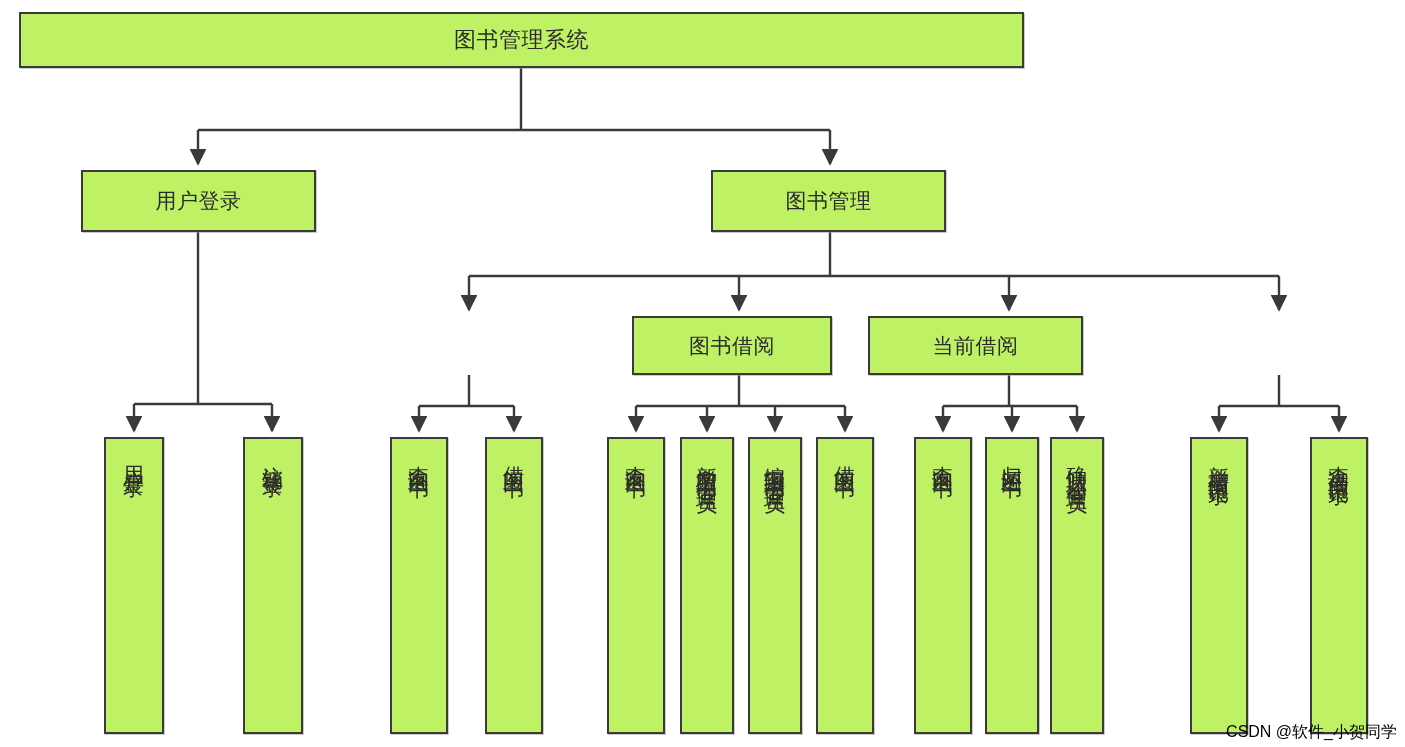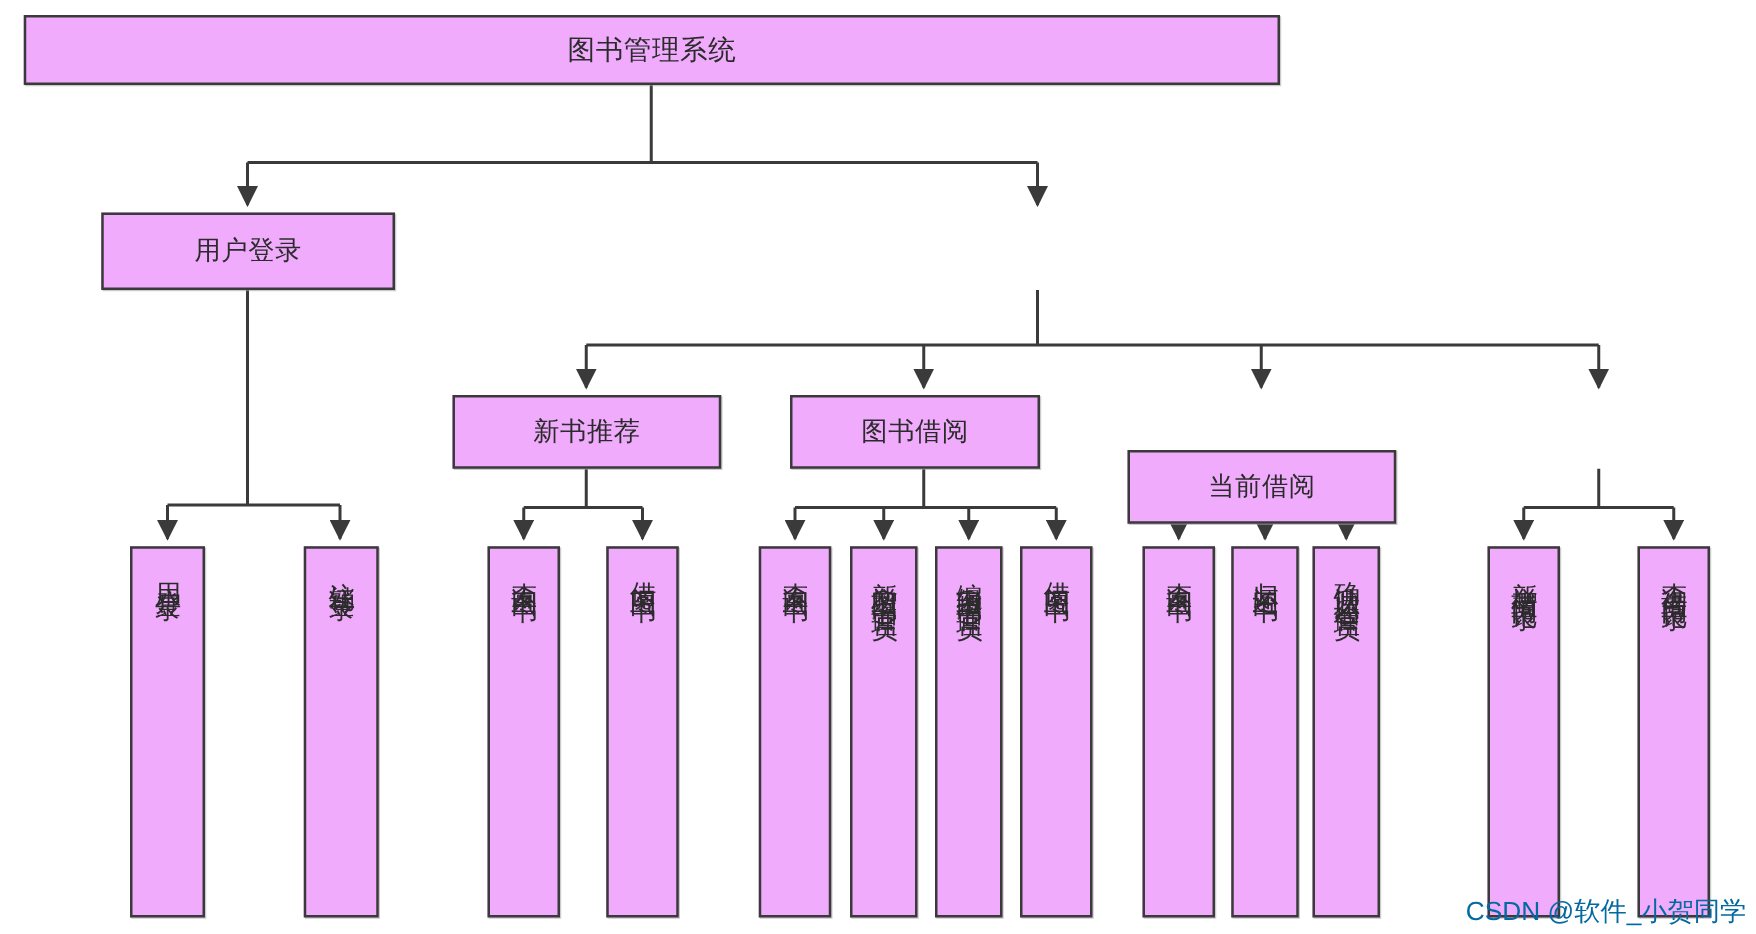--- a/index.html
+++ b/index.html
@@ -26,21 +26,21 @@
     left: 0;
     top: 0;
     width: 1405px;
     height: 747px;
     display: block;
   }
   
   .node-box {
     position: absolute;
     box-sizing: border-box;
-    background: #f0abfc;
+    background: #bef264;
     border: 2px solid #3a3a3a;
     display: flex;
     align-items: center;
     justify-content: center;
     box-shadow: 1px 1px 0 rgba(160,160,160,0.55);
   }
   .node-label {
     font-size: 21px;
     color: #2b2b2b;
     line-height: 1.12;
@@ -59,22 +59,22 @@
     letter-spacing: 4px;
     font-size: 21px;
     line-height: 1;
     max-height: 100%;
   }
   .node-box.root .node-label { font-size: 22px; }
   .watermark {
     position: absolute;
     right: 8px;
     bottom: 4px;
-    font-size: 21px;
-    color: #0369a1;
+    font-size: 16px;
+    color: #000000;
     font-family: "Liberation Sans", "DejaVu Sans", sans-serif;
     white-space: nowrap;
     pointer-events: none;
     user-select: none;
   }
 </style>
 </head>
 <body>
 
 <div id="diagram-root">
@@ -129,28 +129,28 @@
     </g>
   </svg>
 
   <div class="node-box root" style="left:19px; top:12px; width:1005px; height:56px;">
     <span class="node-label">图书管理系统</span>
   </div>
 
   <div class="node-box" style="left:81px; top:170px; width:235px; height:62px;">
     <span class="node-label">用户登录</span>
   </div>
+  <div class="node-box" style="left:711px; top:170px; width:235px; height:62px;">
+    <span class="node-label">图书管理</span>
+  </div>
 
-  <div class="node-box" style="left:362px; top:316px; width:215px; height:59px;">
-    <span class="node-label">新书推荐</span>
-  </div>
   <div class="node-box" style="left:632px; top:316px; width:200px; height:59px;">
     <span class="node-label">图书借阅</span>
   </div>
-  <div class="node-box" style="left:902px; top:316px; width:215px; height:59px;margin-top:44px;">
+  <div class="node-box" style="left:868px; top:316px; width:215px; height:59px;">
     <span class="node-label">当前借阅</span>
   </div>
 
   <div class="node-box vertical" style="left:104px; top:437px; width:60px; height:297px;">
     <span class="node-label">用户登录</span>
   </div>
   <div class="node-box vertical" style="left:243px; top:437px; width:60px; height:297px;">
     <span class="node-label">注销登录</span>
   </div>
   <div class="node-box vertical" style="left:390px; top:437px; width:58px; height:297px;">

